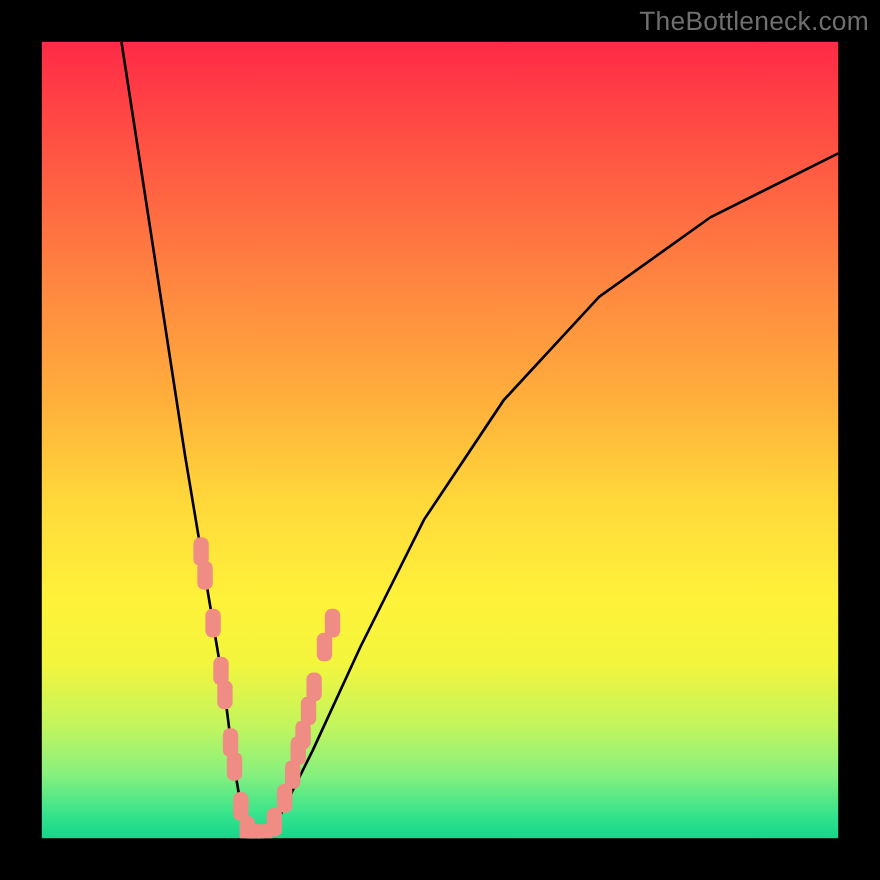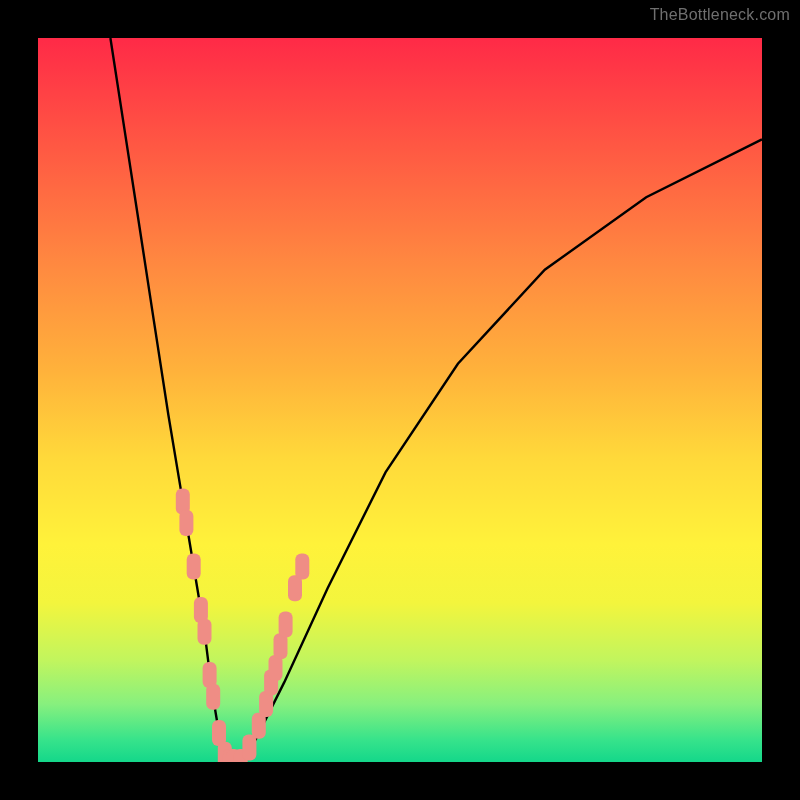--- a/index.html
+++ b/index.html
@@ -38,21 +38,21 @@
       #87f07e 92%,
       #36e38b 97%,
       #14d78a 100%
     );
   }
   .watermark {
     position: absolute;
     top: 6px;
     right: 10px;
     color: #6f6f6f;
-    font-size: 16px;
+    font-size: 24px;
     font-weight: 500;
     letter-spacing: 0.2px;
   }
   svg.curve-layer {
     position: absolute;
     left: 0;
     top: 0;
     width: 724px;
     height: 724px;
   }

